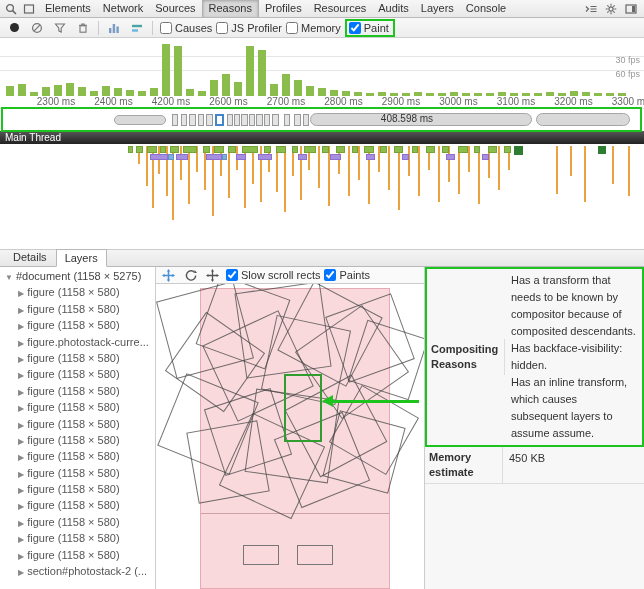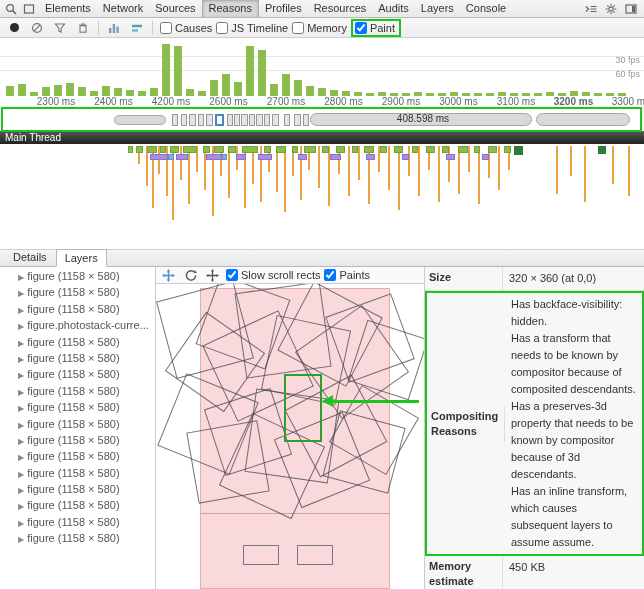--- a/index.html
+++ b/index.html
@@ -37,21 +37,21 @@
   .time-axis { position: absolute; top: 96px; left: 0; width: 644px; height: 13px; border-bottom: 1px solid #e6e6e6; }
   .tlabel { position: absolute; top: 0; width: 44px; text-align: center; font-size: 10px; color: #666; }
 
   
   .frames-strip { position: absolute; top: 110px; left: 0; width: 644px; height: 20px; }
   .hl-frames { position: absolute; top: 107px; left: 1px; width: 641px; height: 25px;
                border: 2px solid #1ec41e; pointer-events: none; z-index: 6; }
   .pill { position: absolute; background: #d9d9d9; border: 1px solid #a6a6a6; border-radius: 7px; }
   .fsq { position: absolute; background: #e4e4e4; border: 1px solid #999; }
   .fsq.sel { background: #fff; border: 2px solid #4186c8; }
-  .frames-duration { position: absolute; top: 113px; left: 312px; width: 222px; text-align: center;
+  .frames-duration { position: absolute; top: 113px; left: 296px; width: 222px; text-align: center;
                      font-size: 10px; color: #333; z-index: 2; }
 
   
   .main-thread { position: absolute; top: 131px; left: 0; width: 644px; height: 13px;
                  background: linear-gradient(#575757,#222); color: #fff; font-size: 10px;
                  line-height: 13px; padding-left: 5px; }
   .flame { position: absolute; top: 144px; left: 0; width: 644px; height: 106px;
            border-bottom: 1px solid #ccc; overflow: hidden; background: #fff; }
   .fl-line { position: absolute; top: 2px; width: 2px; background: #eca33f; }
   .fl-g { position: absolute; top: 2px; height: 7px; background: #8bbd4d; border: 1px solid #74a237; }
@@ -183,21 +183,21 @@
         </svg>
     </span>
     <span class="sep"></span>
     <span style="display:inline-flex;align-items:center;justify-content:space-between;">
         <span class="chk">
           <input type="checkbox" style="">
           <span>Causes</span>
         </span>
         <span class="chk">
           <input type="checkbox" style="">
-          <span>JS Timeline</span>
+          <span>JS Profiler</span>
         </span>
         <span class="chk">
           <input type="checkbox" style="">
           <span>Memory</span>
         </span>
         <span class="chk hl-box">
           <input type="checkbox" checked="" style="">
           <span>Paint</span>
         </span>
       </span>
@@ -264,21 +264,21 @@
   <div class="time-axis">
       <div class="tlabel" style="left: 34px;">2300 ms</div>
       <div class="tlabel" style="left: 91.5px;">2400 ms</div>
       <div class="tlabel" style="left: 149px;">4200 ms</div>
       <div class="tlabel" style="left: 206.5px;">2600 ms</div>
       <div class="tlabel" style="left: 264px;">2700 ms</div>
       <div class="tlabel" style="left: 321.5px;">2800 ms</div>
       <div class="tlabel" style="left: 379px;">2900 ms</div>
       <div class="tlabel" style="left: 436.5px;">3000 ms</div>
       <div class="tlabel" style="left: 494px;">3100 ms</div>
-      <div class="tlabel" style="left: 551.5px; font-weight: bold;">3200 ms</div>
+      <div class="tlabel" style="left: 551.5px;">3200 ms</div>
       <div class="tlabel" style="left: 609px;">3300 ms</div>
     </div>
 
   <div class="frames-strip">
       <div class="pill" style="left: 114px; top: 5px; width: 52px; height: 10px;"></div>
       <div class="pill" style="left: 310px; top: 3px; width: 222px; height: 13px;"></div>
       <div class="pill" style="left: 536px; top: 3px; width: 94px; height: 13px;"></div>
       <div class="fsq" style="left: 172px; top: 4px; width: 6px; height: 12px;"></div>
       <div class="fsq" style="left: 181px; top: 4px; width: 6px; height: 12px;"></div>
       <div class="fsq" style="left: 189px; top: 4px; width: 7px; height: 12px;"></div>
@@ -394,37 +394,39 @@
     </div>
 
   <div class="bottom-tabs">
       <span class="btab">Details</span>
       <span class="btab active">Layers</span>
     </div>
 
   <div class="panels">
 
     <div class="tree">
+      <div class="trow root"><span class="arrow">▼</span><span>#document (1158 × 5275)</span></div>
     <div class="trow"><span class="arrow">▶</span><span>figure (1158 × 580)</span></div>
         <div class="trow"><span class="arrow">▶</span><span>figure (1158 × 580)</span></div>
         <div class="trow"><span class="arrow">▶</span><span>figure (1158 × 580)</span></div>
         <div class="trow"><span class="arrow">▶</span><span>figure.photostack-curre...</span></div>
         <div class="trow"><span class="arrow">▶</span><span>figure (1158 × 580)</span></div>
         <div class="trow"><span class="arrow">▶</span><span>figure (1158 × 580)</span></div>
         <div class="trow"><span class="arrow">▶</span><span>figure (1158 × 580)</span></div>
         <div class="trow"><span class="arrow">▶</span><span>figure (1158 × 580)</span></div>
         <div class="trow"><span class="arrow">▶</span><span>figure (1158 × 580)</span></div>
         <div class="trow"><span class="arrow">▶</span><span>figure (1158 × 580)</span></div>
         <div class="trow"><span class="arrow">▶</span><span>figure (1158 × 580)</span></div>
         <div class="trow"><span class="arrow">▶</span><span>figure (1158 × 580)</span></div>
         <div class="trow"><span class="arrow">▶</span><span>figure (1158 × 580)</span></div>
         <div class="trow"><span class="arrow">▶</span><span>figure (1158 × 580)</span></div>
         <div class="trow"><span class="arrow">▶</span><span>figure (1158 × 580)</span></div>
         <div class="trow"><span class="arrow">▶</span><span>figure (1158 × 580)</span></div>
         <div class="trow"><span class="arrow">▶</span><span>figure (1158 × 580)</span></div>
+        <div class="trow"><span class="arrow">▶</span><span>section#photostack-2 (...</span></div>
       </div>
 
     <div class="mid">
       <div class="mid-toolbar">
         <span class="icon-btn">
           <svg width="13" height="13" viewBox="0 0 12 12">
               <path d="M6 1.5v9M1.5 6h9" stroke="#4a90d9" stroke-width="1.4"></path>
               <path d="M6 0l-1.6 2.4h3.2zM6 12l-1.6-2.4h3.2zM0 6l2.4-1.6v3.2zM12 6l-2.4-1.6v3.2z" fill="#4a90d9"></path>
             </svg>
         </span>
@@ -476,30 +478,25 @@
           <div class="rrect" style="left: 76px; top: 142px; width: 80px; height: 80px; transform: rotate(25deg);"></div>
           <div class="rrect" style="left: 129px; top: 139px; width: 74px; height: 74px; transform: rotate(-22deg);"></div>
           <div class="rrect" style="left: 174px; top: 134px; width: 68px; height: 68px; transform: rotate(15deg);"></div>
           <div class="green-rect" style="left: 128px; top: 90px; width: 38px; height: 68px;"></div>
           <div class="arrow-line" style="left: 177px; top: 116px; width: 86px;"></div>
           <div class="arrow-head" style="left: 166px; top: 111px;"></div>
         </div>
     </div>
 
     <div class="props">
-        <div class="prow">
-          <div class="plabel">Size</div>
-          <div class="pvalue">320 × 360 (at 0,0)</div>
-        </div>
         <div class="prow hl center">
           <div class="plabel">Compositing Reasons</div>
           <div class="pvalue">
+            <p>Has a transform that needs to be known by compositor because of composited descendants.</p>
             <p>Has backface-visibility: hidden.</p>
-            <p>Has a transform that needs to be known by compositor because of composited descendants.</p>
-            <p>Has a preserves-3d property that needs to be known by compositor because of 3d descendants.</p>
             <p>Has an inline transform, which causes subsequent layers to assume assume.</p>
           </div>
         </div>
         <div class="prow">
           <div class="plabel">Memory estimate</div>
           <div class="pvalue">450 KB</div>
         </div>
       </div>
   </div>
 

